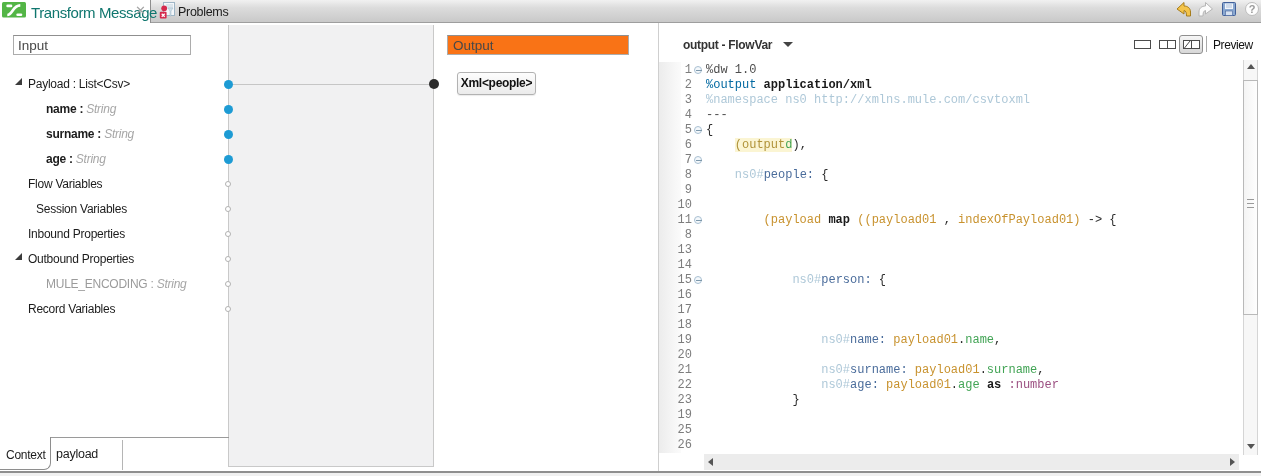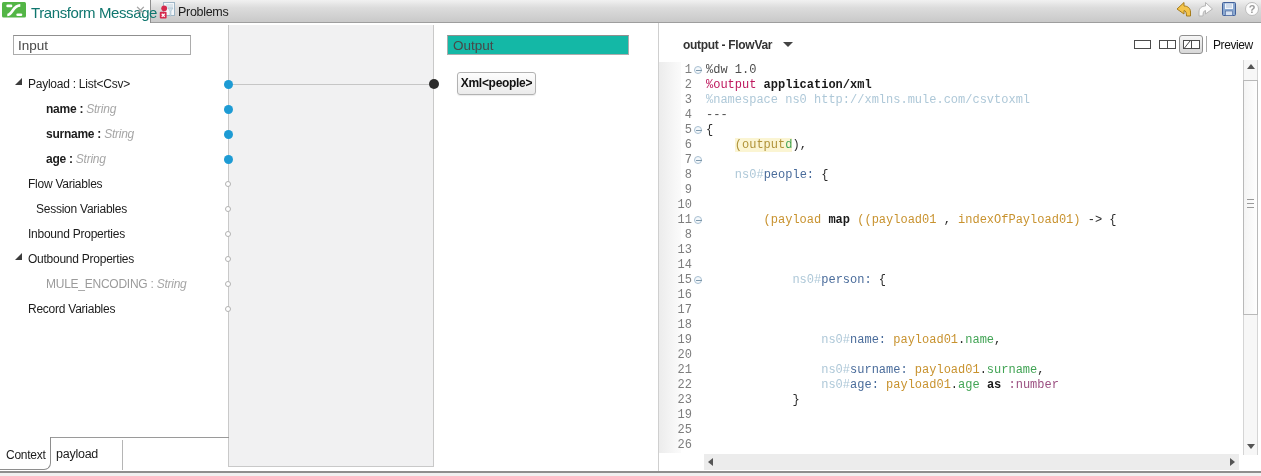--- a/index.html
+++ b/index.html
@@ -26,21 +26,21 @@
 .tri { position:absolute; width:0; height:0; border-left:7px solid transparent; border-bottom:7px solid #3c3c3c; }
 
 
 #canvas { left:228px; top:25px; width:206px; height:442px; background:#f1f1f2; border-left:1px solid #c9c9c9; border-right:1px solid #c9c9c9; border-bottom:1px solid #c9c9c9; }
 #connline { left:229px; top:84px; width:205px; height:1px; background:#c6c6c6; }
 .bdot { position:absolute; width:9px; height:9px; border-radius:50%; background:#1d9bd4; }
 .edot { position:absolute; width:6px; height:6px; border-radius:50%; background:#fff; border:1px solid #b2b2b2; }
 .kdot { position:absolute; width:10px; height:10px; border-radius:50%; background:#2d2d2d; }
 
 
-#outputbox { left:447px; top:35px; width:182px; height:20px; border:1px solid #acacac; border-top-color:#8f8f8f; background:#14b8a6; }
+#outputbox { left:447px; top:35px; width:182px; height:20px; border:1px solid #acacac; border-top-color:#8f8f8f; background:#f97316; }
 #outputbox span { position:absolute; left:5px; top:2px; font-size:13.5px; color:#484848; }
 #xmlbtn { left:457px; top:72px; width:79px; height:23px; border:1px solid #b2b2b2; border-radius:3px; background:linear-gradient(#fdfdfd,#ebebeb); font-size:12px; letter-spacing:-0.3px; font-weight:bold; color:#111; text-align:center; line-height:21px; box-shadow:0 1px 1px rgba(0,0,0,0.08); }
 
 
 #bltopline { left:51px; top:437px; width:178px; height:1px; background:#9a9a9a; }
 #ctxtab { left:-1px; top:437px; width:52px; height:33px; background:#fff; border-right:1px solid #8e8e8e; border-bottom:1px solid #8e8e8e; border-bottom-right-radius:7px; }
 #ctxtab span { position:absolute; left:7px; top:11px; font-size:12px; letter-spacing:-0.25px; color:#1c1c1c; }
 #pltab { left:56px; top:444px; font-size:12.5px; color:#1c1c1c; }
 #plsep { left:122px; top:440px; width:1px; height:30px; background:#b5b5b5; }
 
@@ -62,21 +62,21 @@
 .cl .ln { position:absolute; left:0; top:0; width:34px; text-align:right; color:#7d7d7d; }
 .cl .code { position:absolute; left:48px; top:0; color:#2b2b2b; }
 .fold { position:absolute; left:35.5px; top:3px; width:8px; height:8px; border:1px solid #a9c0d2; border-radius:50%; background:#f4f8fb; }
 .fold::after { content:""; position:absolute; left:1px; top:3px; width:6px; height:1px; background:#7d98ab; }
 .gold { color:#c8922e; }
 .goldl { color:#b09339; background:#fbf5d3; }
 .greenc { color:#42a455; }
 .bluek { color:#4a6c9b; }
 .lblue { color:#aec8d8; }
 .plum { color:#9b4f81; }
-.gray2 { color:#be185d; }
+.gray2 { color:#0369a1; }
 .dw { color:#4d4d4d; }
 .bb { font-weight:bold; color:#1a1a1a; }
 
 
 #vsb { left:1243px; top:60px; width:15px; height:395px; background:#f7f7f7; border-left:1px solid #d5d5d5; border-right:1px solid #d5d5d5; }
 #vthumb { left:1243px; top:80px; width:15px; height:235px; background:linear-gradient(90deg,#f4f4f4,#fefefe); border:1px solid #b9b9b9; }
 .grip { position:absolute; left:1247px; width:7px; height:1px; background:#9a9a9a; }
 #vup { left:1247px; top:64px; width:0; height:0; border-left:4px solid transparent; border-right:4px solid transparent; border-bottom:5px solid #555; }
 #vdn { left:1247px; top:444px; width:0; height:0; border-left:4px solid transparent; border-right:4px solid transparent; border-top:5px solid #555; }
 #hsb { left:704px; top:454px; width:535px; height:16px; background:#ececec; }

